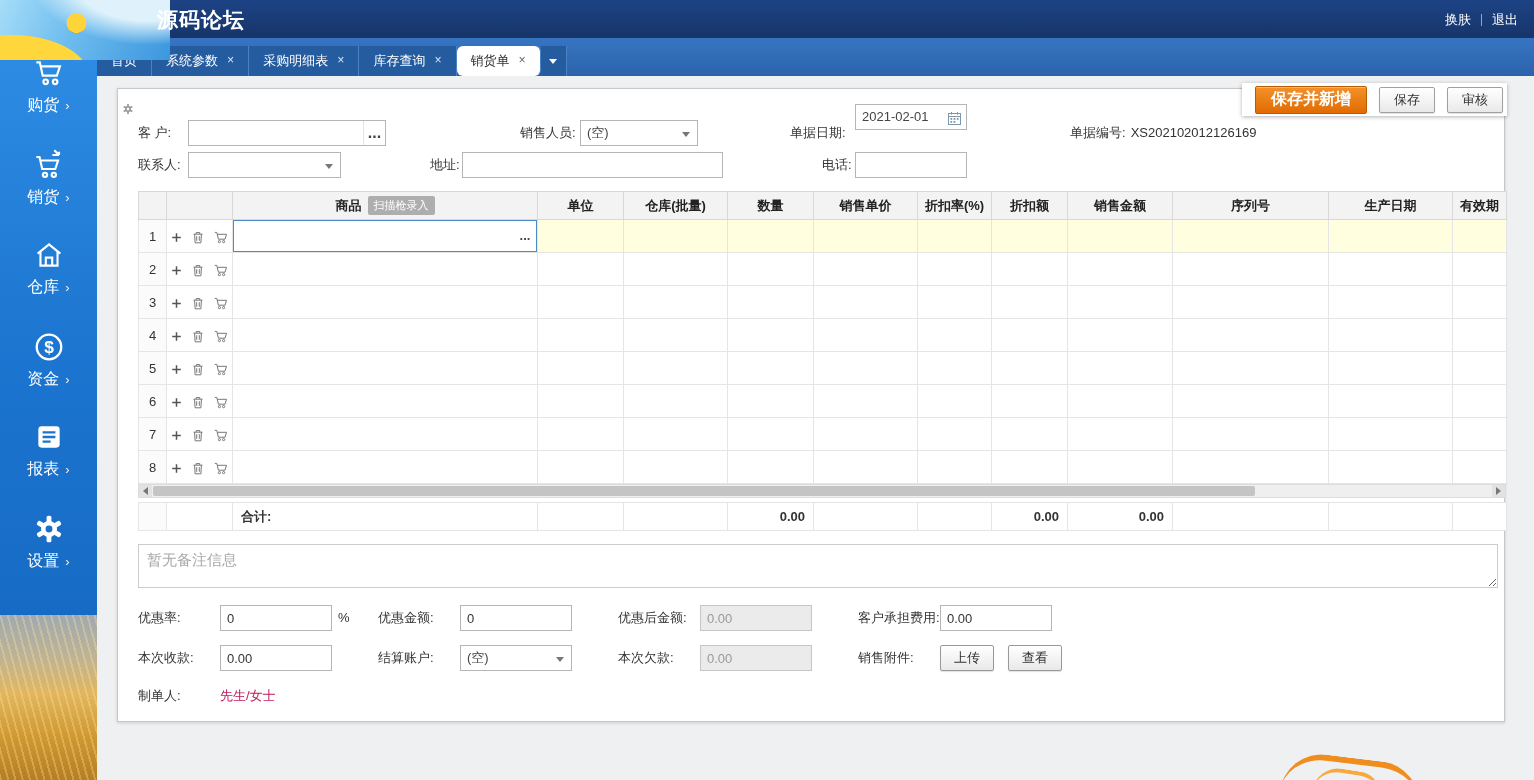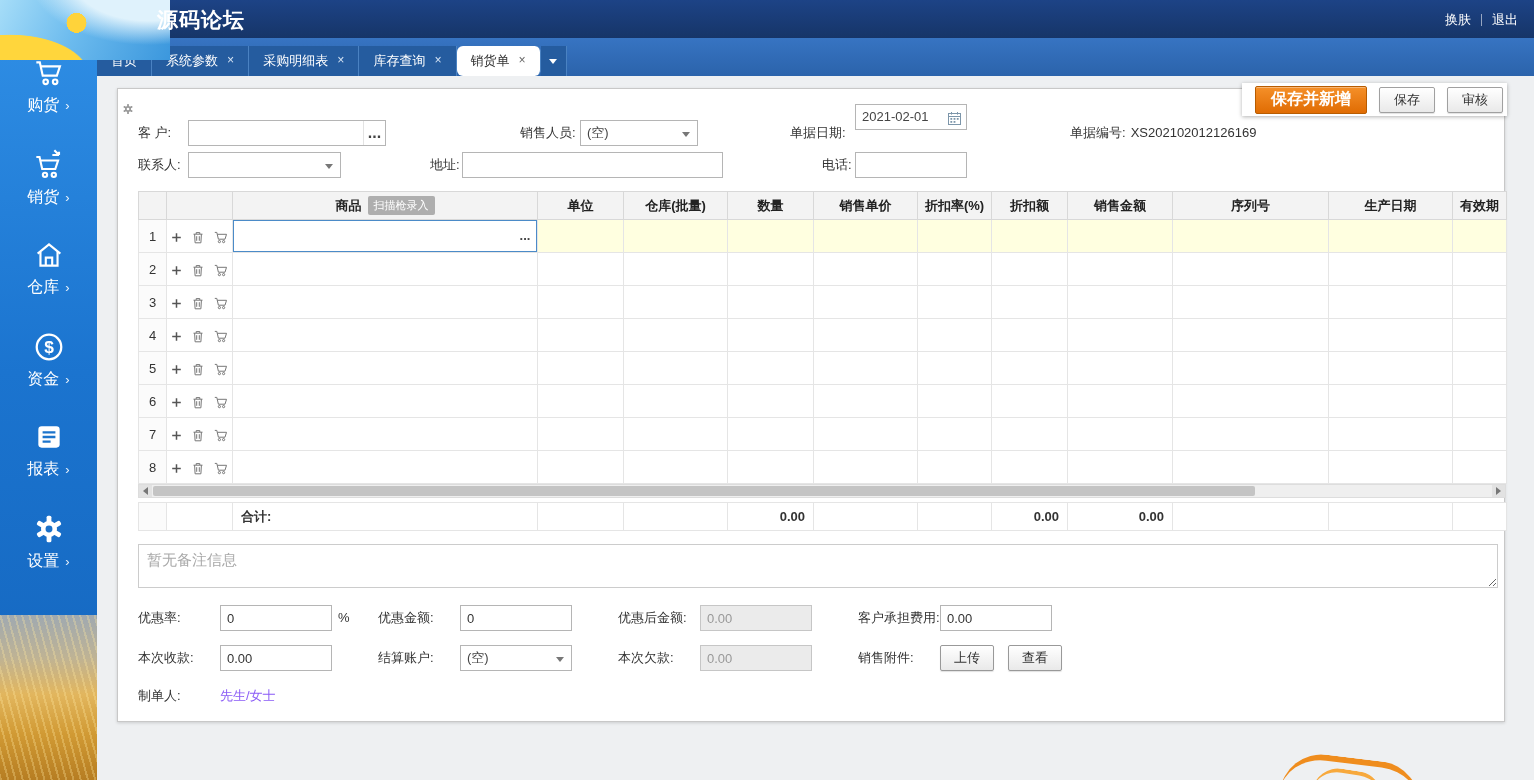--- a/index.html
+++ b/index.html
@@ -127,21 +127,21 @@
   .t-val { font-weight:bold; text-align:right; padding-right:8px; color:#111; }
 
   .remark { position:absolute; left:20px; top:455px; width:1360px; height:44px;
             border:1px solid #ccc; font-size:15px; padding:6px 8px; color:#333;
             font-family:inherit; }
   .remark::placeholder { color:#a9a9a9; }
 
   .small-btn { position:absolute; height:26px; width:54px; background:linear-gradient(#ffffff,#e9e9e9);
                border:1px solid #999; font-size:13px; color:#333; border-radius:2px;
                box-shadow:0 1px 1px rgba(0,0,0,.12); cursor:pointer; }
-  .creator-val { position:absolute; font-size:13px; color:#8b5cf6; line-height:26px; }
+  .creator-val { position:absolute; font-size:13px; color:#be185d; line-height:26px; }
 </style>
 </head>
 <body>
 
 <div class="screen">
 
   <div class="topbar"></div>
   <div class="topbar-title">源码论坛</div>
   <div class="topbar-right">
     <span class="toplink">换肤</span>

